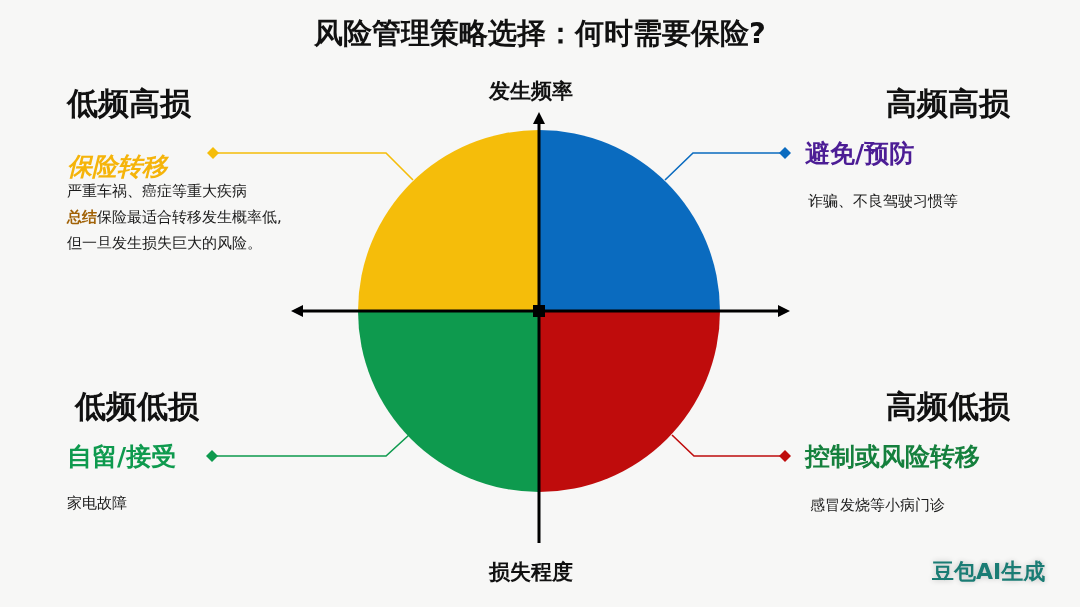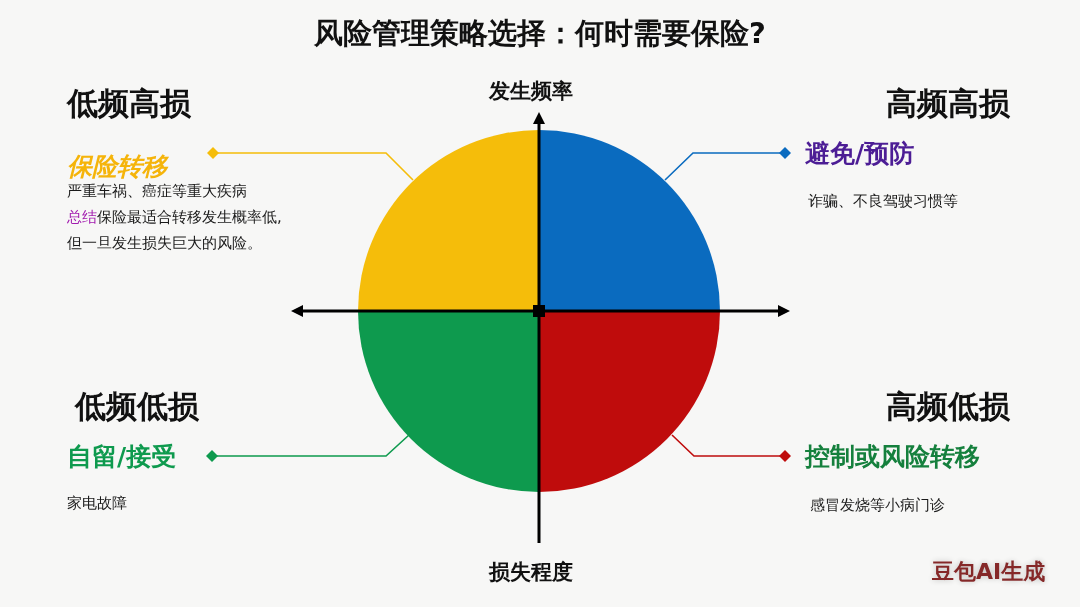--- a/index.html
+++ b/index.html
@@ -4,21 +4,21 @@
 <style>
   html, body { margin:0; padding:0; }
   body { width:1080px; height:607px; background:#f7f7f6; position:relative; overflow:hidden;
          font-family:"DejaVu Sans","Liberation Sans",sans-serif; color:#111; }
   .abs { position:absolute; white-space:nowrap; }
   .title { left:0; width:1080px; top:14px; text-align:center; font-size:29px; font-weight:bold; letter-spacing:0px; }
   .axis-label { font-size:21px; font-weight:bold; }
   .qtitle { font-size:31px; font-weight:bold; color:#111; }
   .strategy { font-size:25px; font-weight:bold; }
   .desc { font-size:15px; color:#1a1a1a; line-height:26px; }
-  .watermark { font-size:22px; font-weight:bold; color:#7f1d1d; text-shadow:0 0 6px rgba(0,0,0,0.25); opacity:0.95; }
+  .watermark { font-size:22px; font-weight:bold; color:#0f766e; text-shadow:0 0 6px rgba(0,0,0,0.25); opacity:0.95; }
   svg { position:absolute; left:0; top:0; }
 </style>
 </head>
 <body>
 
 <svg width="1080" height="607">
 
   <path d="M539,311 L358,311 A181,181 0 0 1 539,130 Z" fill="#f5bd0a"></path>
   <path d="M539,311 L539,130 A181,181 0 0 1 720,311 Z" fill="#0a6bbf"></path>
   <path d="M539,311 L539,492 A181,181 0 0 1 358,311 Z" fill="#0e9a4e"></path>
@@ -45,21 +45,21 @@
 </svg>
 
 <div class="abs title">风险管理策略选择：何时需要保险?</div>
 
 <div class="abs axis-label" style="left:489px; top:77px;">发生频率</div>
 <div class="abs axis-label" style="left:489px; top:558px;">损失程度</div>
 
 <div class="abs qtitle" style="left:67px; top:83px;">低频高损</div>
 <div class="abs strategy" style="left:67px; top:150px; color:#f5b40a;font-style:italic;">保险转移</div>
 <div class="abs desc" style="left:67px; top:178px;">严重车祸、癌症等重大疾病</div>
-<div class="abs desc" style="left:67px; top:204px;"><span style="color:#a21caf;">总结</span><span>保险最适合转移发生概率低,</span></div>
+<div class="abs desc" style="left:67px; top:204px;"><span style="color:#a16207;font-weight:bold;">总结</span><span>保险最适合转移发生概率低,</span></div>
 <div class="abs desc" style="left:67px; top:230px;">但一旦发生损失巨大的风险。</div>
 
 <div class="abs qtitle" style="right:70px; top:83px;">高频高损</div>
 <div class="abs strategy" style="left:805px; top:137px; color:#4c1d95;">避免/预防</div>
 <div class="abs desc" style="left:808px; top:188px;">诈骗、不良驾驶习惯等</div>
 
 <div class="abs qtitle" style="left:75px; top:386px;">低频低损</div>
 <div class="abs strategy" style="left:67px; top:440px; color:#0e9a4e;">自留/接受</div>
 <div class="abs desc" style="left:67px; top:490px;">家电故障</div>
 

